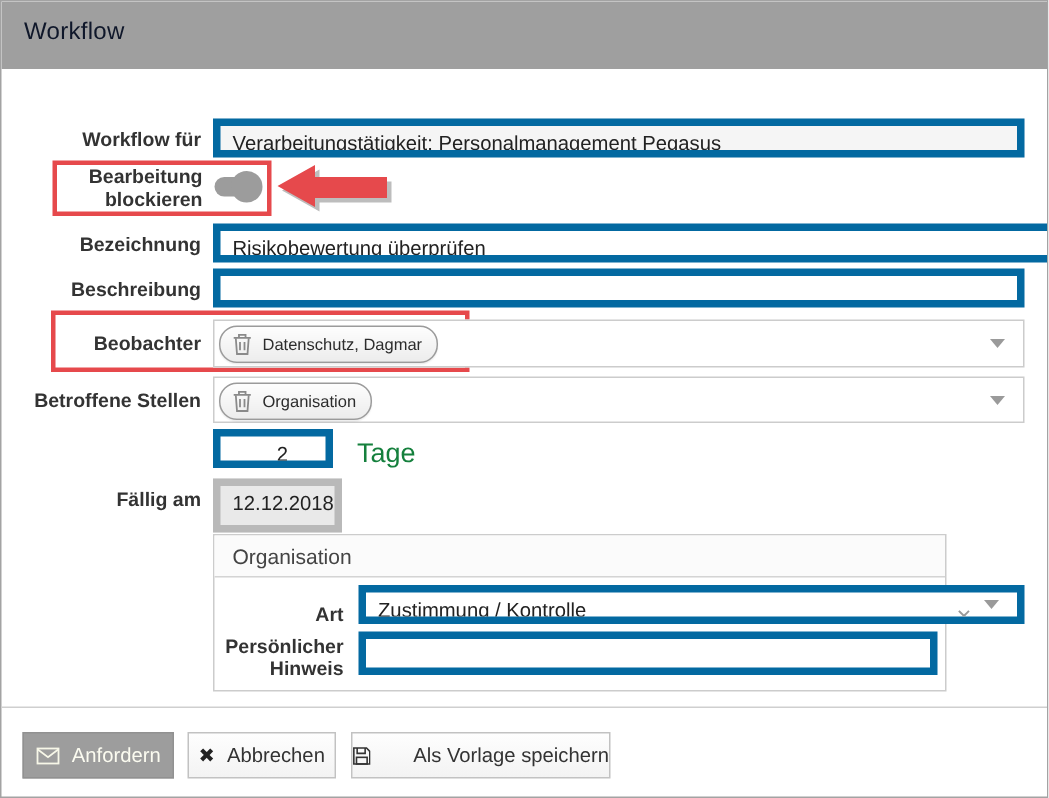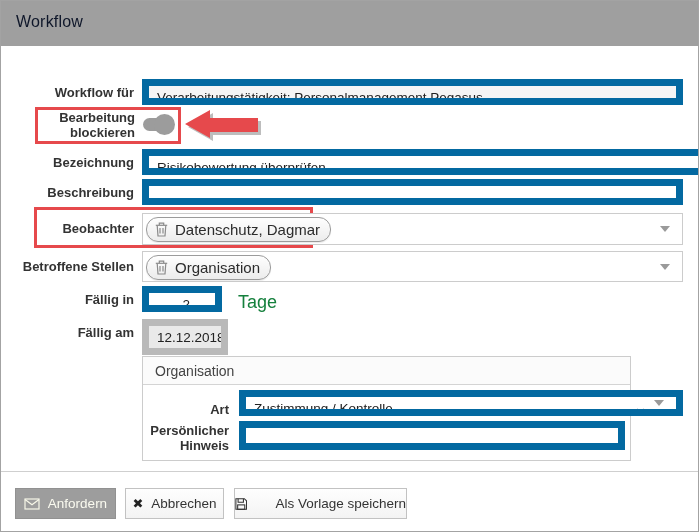--- a/index.html
+++ b/index.html
@@ -14,35 +14,35 @@
     background:#9f9f9f; color:#0f172a;
   }
   .titlebar .title {
     position:absolute; left:15px; top:12px; font-size:16px; letter-spacing:.2px;
   }
   .lbl {
     position:absolute; font-size:13px; font-weight:bold; color:#333;
     text-align:right; line-height:15px;
   }
   .inp {
-    position:absolute; border:7px solid #0369a1; background:#fff;
+    position:absolute; border:5px solid #0369a1; background:#fff;
     font-size:13.5px; color:#222; line-height:24px; padding:0 8px;
     white-space:nowrap; overflow:hidden;
   }
   .inp.readonly { background:#f5f5f5; }
   .inp.disabled { background:#e9e9e9; border-color:#b9b9b9; text-align:center; }
   .tagfield {
     position:absolute; border:1px solid #cccccc; background:#fff;
   }
   .chip {
     position:absolute; left:3px; top:3px; height:25px;
     display:flex; align-items:center; gap:7px; padding:0 10px 0 8px;
     border:1px solid #9b9b9b; border-radius:12px;
     background:linear-gradient(#fefefe,#ececec);
-    font-size:15px; color:#2c2c2c; white-space:nowrap;
+    font-size:11px; color:#2c2c2c; white-space:nowrap;
     box-shadow:0 1px 1px rgba(0,0,0,.08);
   }
   .caret {
     position:absolute; right:12px; top:50%; margin-top:-3px;
     width:0; height:0; border-left:5px solid transparent;
     border-right:5px solid transparent; border-top:6px solid #9a9a9a;
   }
   .clear-x {
     position:absolute; right:30px; top:4px; font-size:13px; color:#9a9a9a;
   }
@@ -136,21 +136,20 @@
           <path d="M4.3 3.1 V1.2 H8.7 V3.1"></path>
           <path d="M2.2 3.5 L3 14 H10 L10.8 3.5"></path>
           <path d="M5 6 V11.5 M8 6 V11.5"></path>
         </g>
       </svg>
       <span>Organisation</span>
     </div>
     <div class="caret"></div>
   </div>
 
-  <div class="lbl" style="left:10px; top:291px; width:123px;">Fällig in</div>
   <div class="inp" style="left:141px; top:285px; width:80px; height:26px; text-align:right; padding-right:25px;">2</div>
   <div class="suffix" style="left:237px; top:291px;">Tage</div>
 
   <div class="lbl" style="left:10px; top:324px; width:123px;">Fällig am</div>
   <div class="inp disabled" style="left:141px; top:318px; width:86px; height:36px;">12.12.2018</div>
 
   <div class="orgbox" style="left:141px; top:355px; width:489px; height:105px;">
     <div class="orghead">Organisation</div>
 
     <div class="lbl" style="left:0px; top:45px; width:86px;">Art</div>

